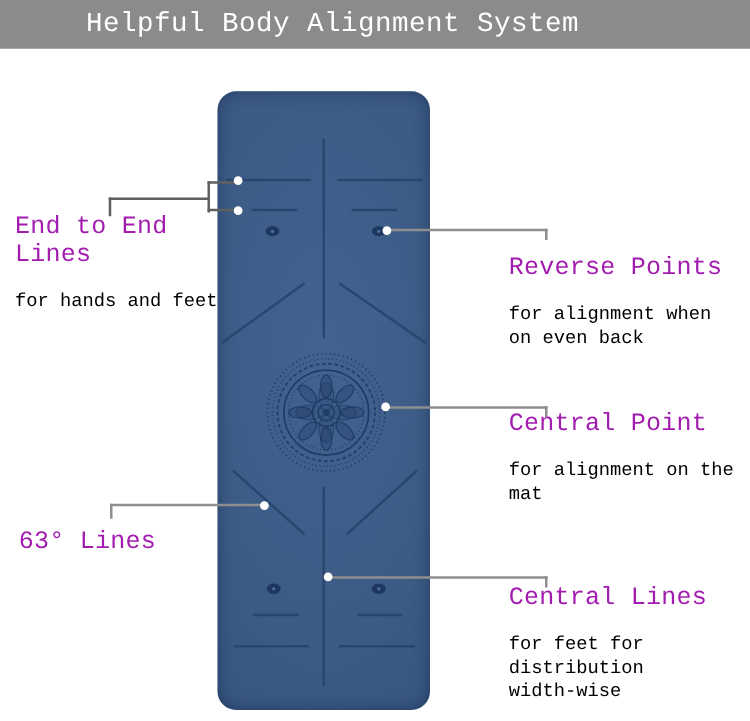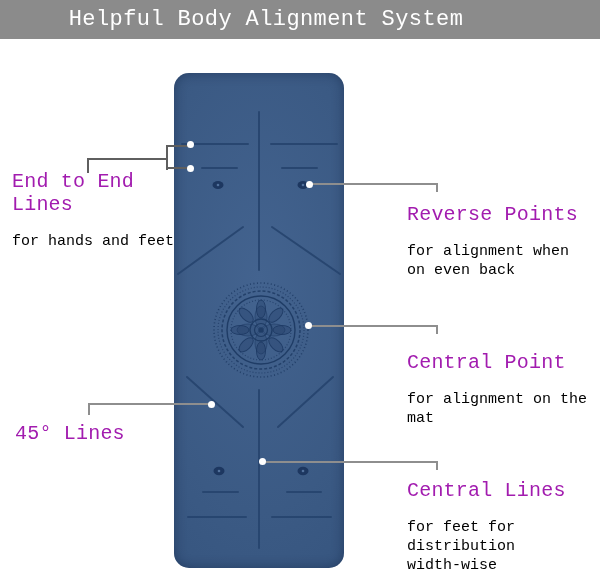--- a/index.html
+++ b/index.html
@@ -29,23 +29,23 @@
   .bracket { position:absolute; background:#5f5f5f; }
   .dot {
     position:absolute; width:7px; height:7px; border-radius:50%; background:#ffffff;
   }
   
   .ann { position:absolute; }
   .ann .t { font-size:20px; color:#a21caf; letter-spacing:.2px; }
   .ann .s { font-size:15px; color:#000000; margin-top:16px; line-height:19px; white-space:pre-line; }
   .ann-ete { left:12px;  top:170px; width:180px; }
   .ann-rp  { left:407px; top:203px; width:190px; }
-  .ann-cp  { left:407px; top:351px; width:192px; }
+  .ann-cp  { left:407px; top:328px; width:192px; }
   .ann-45  { left:15px;  top:422px; width:180px; }
-  .ann-cl  { left:407px; top:479px; width:192px; }
+  .ann-cl  { left:407px; top:467px; width:192px; }
 </style>
 </head>
 <body>
 
 <div class="page">
 
   <header class="topbar">
     <h1>Helpful Body Alignment System</h1>
   </header>
 
@@ -152,21 +152,21 @@
   <div class="ann ann-rp">
     <div class="t">Reverse Points</div>
     <div class="s">for alignment when
 on even back</div>
   </div>
   <div class="ann ann-cp">
     <div class="t">Central Point</div>
     <div class="s">for alignment on the mat</div>
   </div>
   <div class="ann ann-45">
-    <div class="t">45° Lines</div>
+    <div class="t">63° Lines</div>
   </div>
   <div class="ann ann-cl">
     <div class="t">Central Lines</div>
     <div class="s">for feet for distribution
 width-wise</div>
   </div>
 
 </div>
 
 </body></html>

